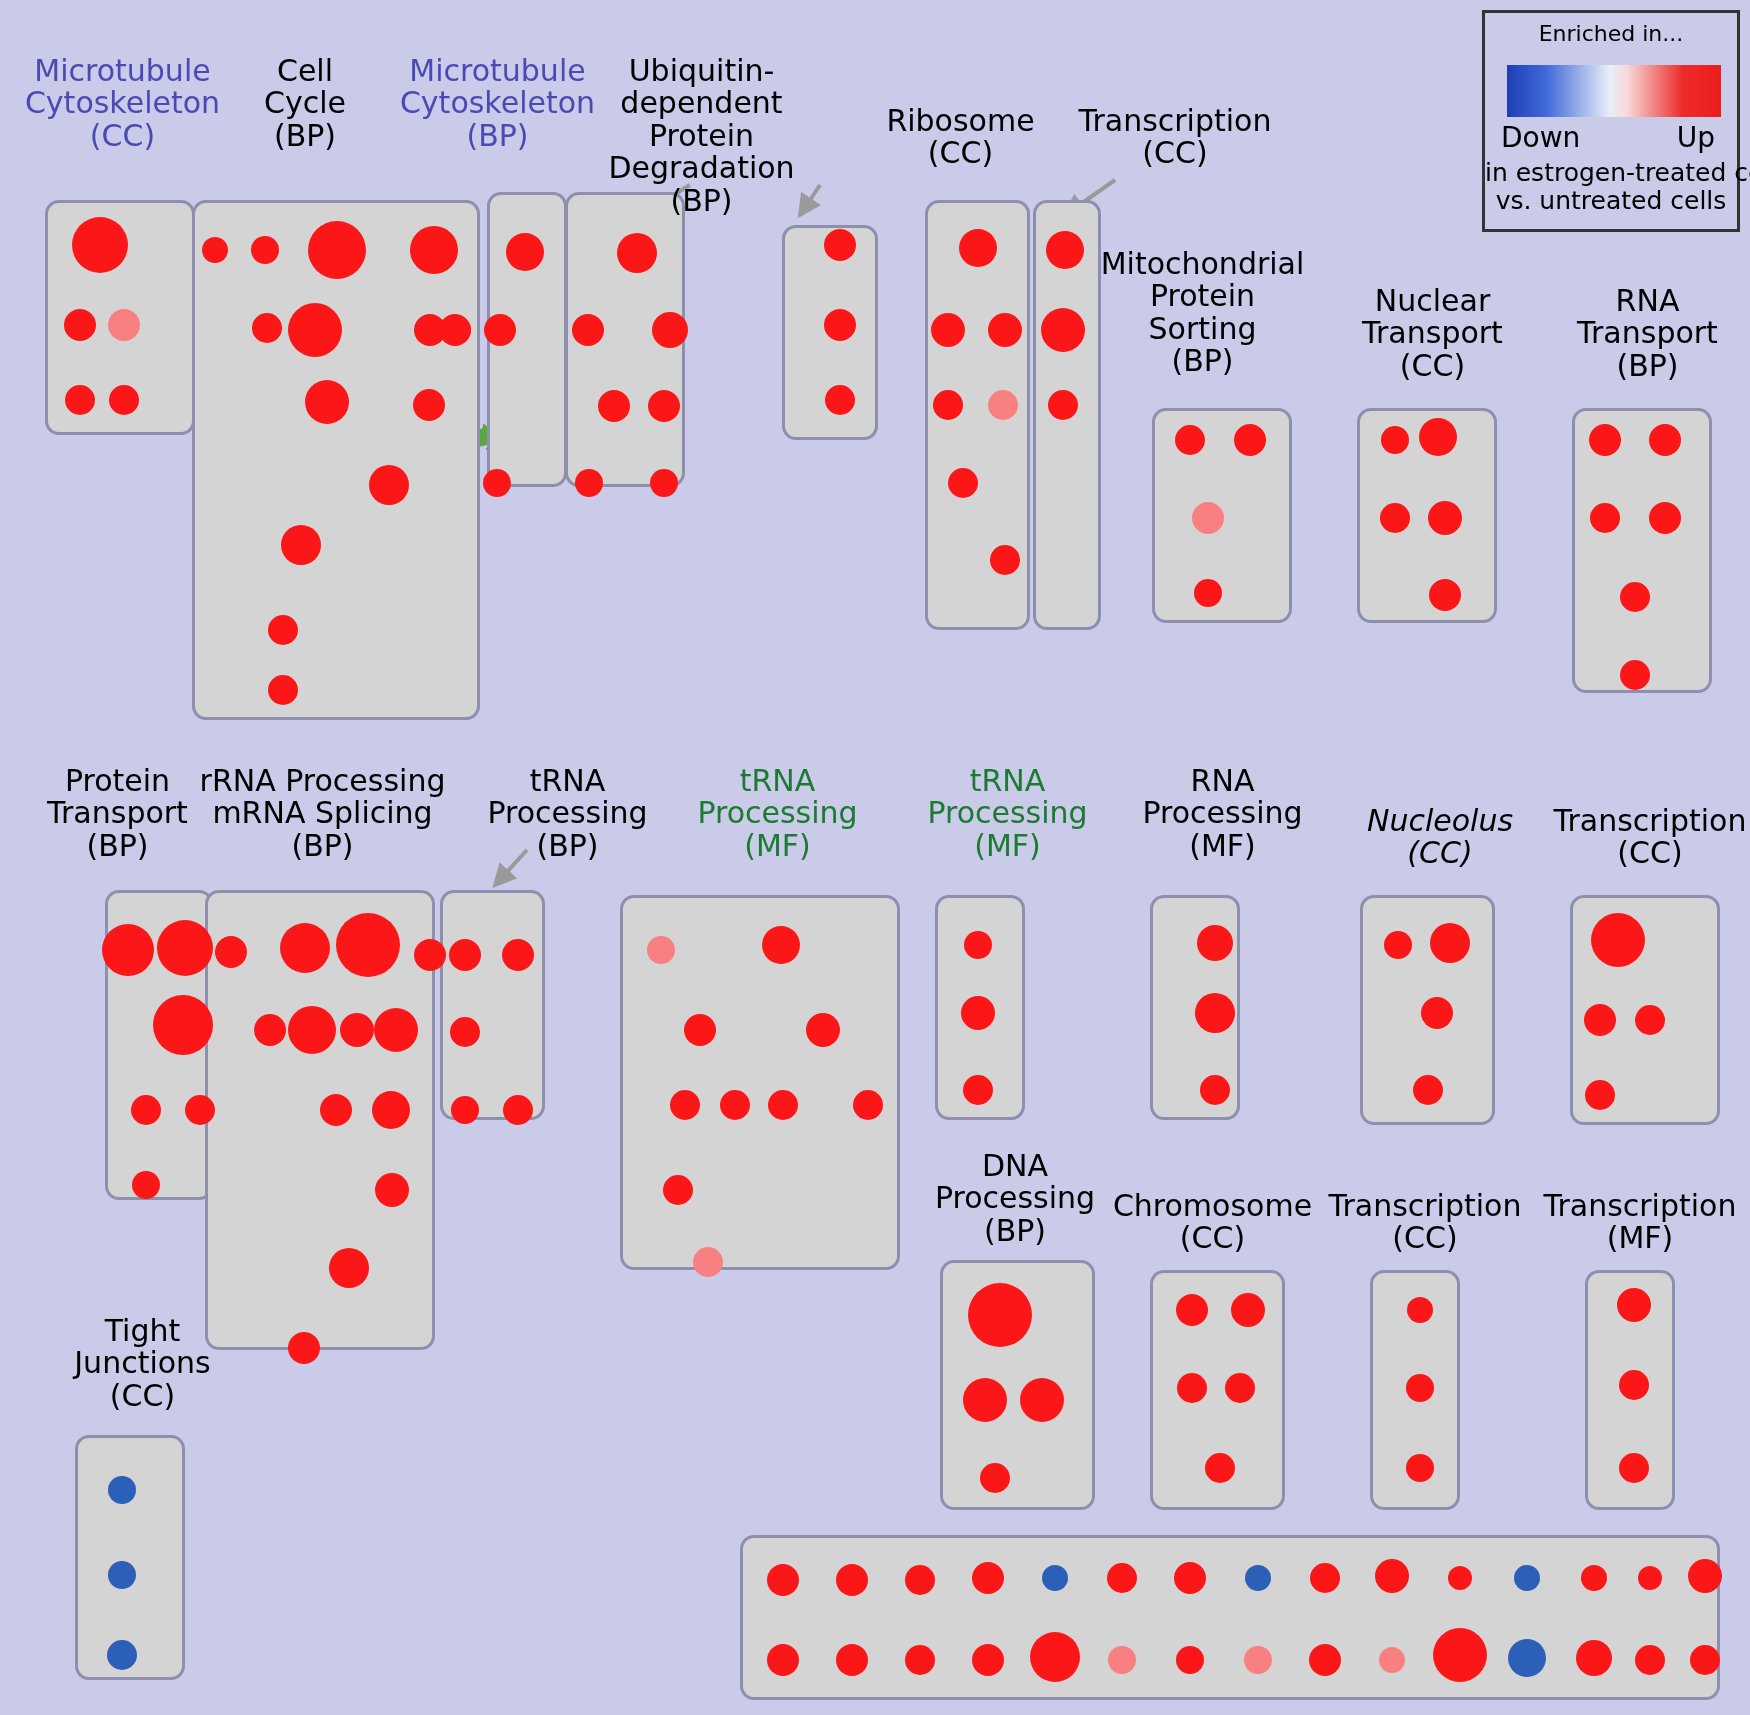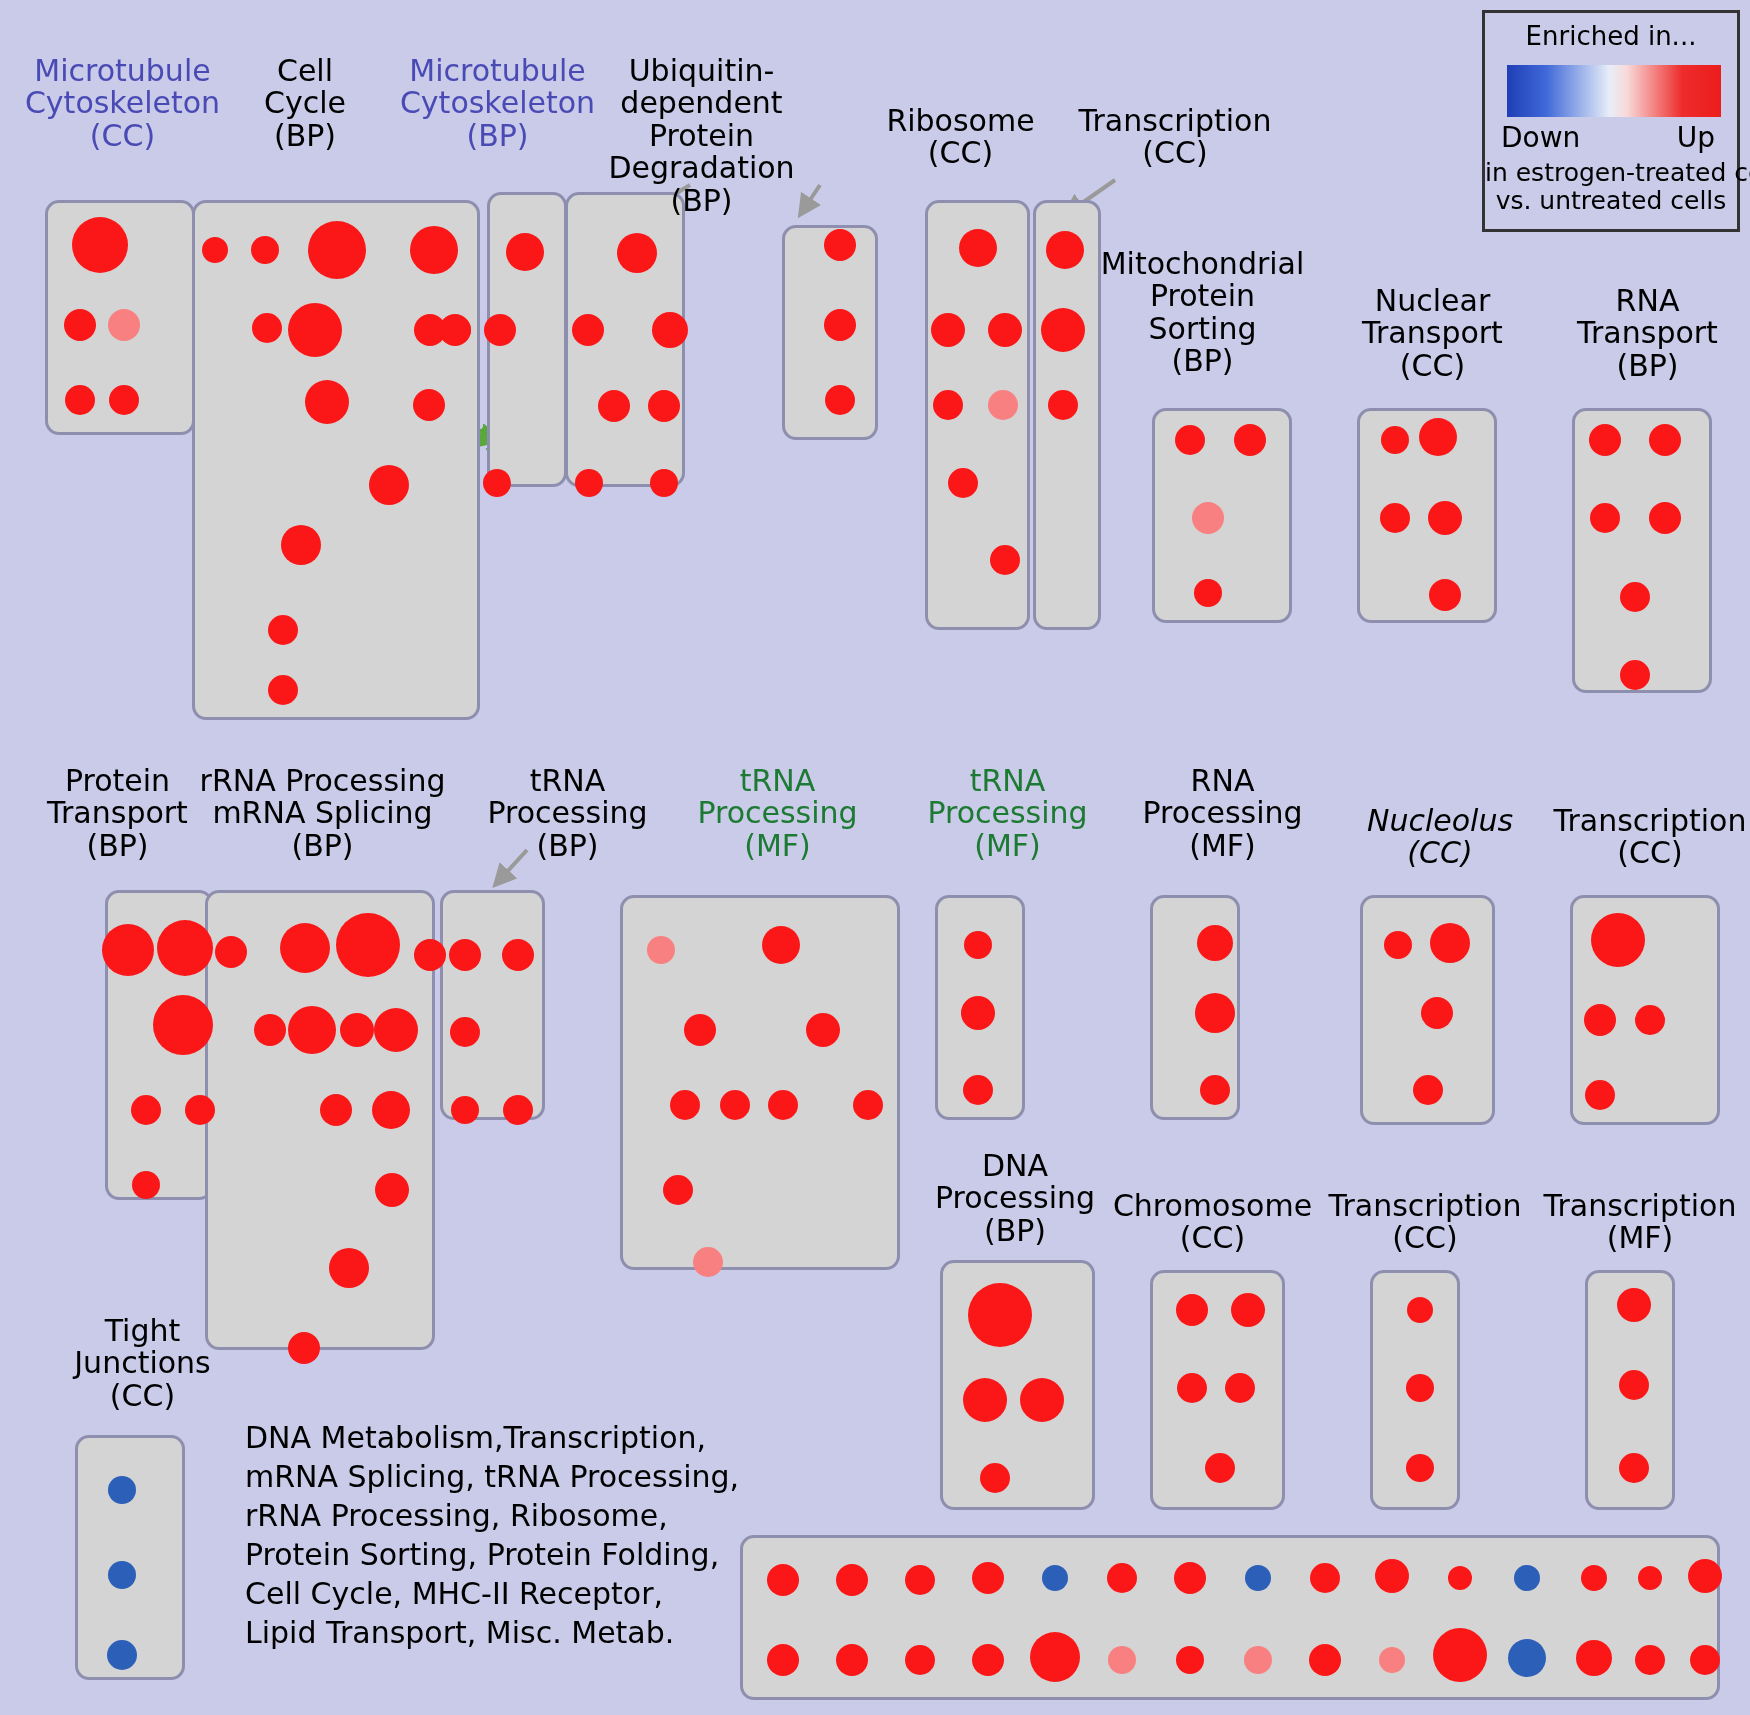--- a/index.html
+++ b/index.html
@@ -36,21 +36,21 @@
   svg.edges{position:absolute;left:0;top:0;width:1750px;height:1715px;pointer-events:none;}
   #legend{
     position:absolute;
     left:1482px;top:10px;width:258px;height:222px;
     background:#c9cbe8;
     border:3px solid #333;
     box-sizing:border-box;
   }
   #legend .ltitle{
     position:absolute;left:0;top:8px;width:100%;text-align:center;
-    font-size:26px;color:#000;
+    font-size:22px;color:#000;
   }
   #legend .gradbar{
     position:absolute;left:22px;top:52px;width:214px;height:52px;
     background:linear-gradient(to right,#1f3fb5 0%,#3f68d8 18%,#e8eef8 48%,#f8d9d9 56%,#ee2b2b 82%,#ec1c1c 100%);
   }
   #legend .down{position:absolute;left:16px;top:108px;font-size:28px;}
   #legend .up{position:absolute;right:22px;top:108px;font-size:28px;}
   #legend .sub{
     position:absolute;left:0;top:146px;width:100%;text-align:center;
     font-size:25px;line-height:1.12;white-space:pre;
@@ -438,26 +438,20 @@
 (CC)</div>
       <div class="label" style="left: 1320px; top: 1190px; width: 210px;">Transcription
 (CC)</div>
       <div class="label" style="left: 1535px; top: 1190px; width: 210px;">Transcription
 (MF)</div>
       <div class="label" style="left: 55px; top: 1315px; width: 175px;">Tight
 Junctions
 (CC)</div>
     </div>
 
-  <div id="bigtext">DNA Metabolism,Transcription,
-mRNA Splicing, tRNA Processing,
-rRNA Processing, Ribosome,
-Protein Sorting, Protein Folding,
-Cell Cycle, MHC-II Receptor,
-Lipid Transport, Misc. Metab.</div>
 
   <div id="legend">
     <div class="ltitle">Enriched in...</div>
     <div class="gradbar"></div>
     <div class="down">Down</div>
     <div class="up">Up</div>
     <div class="sub">in estrogen-treated cells
 vs. untreated cells</div>
   </div>
 

